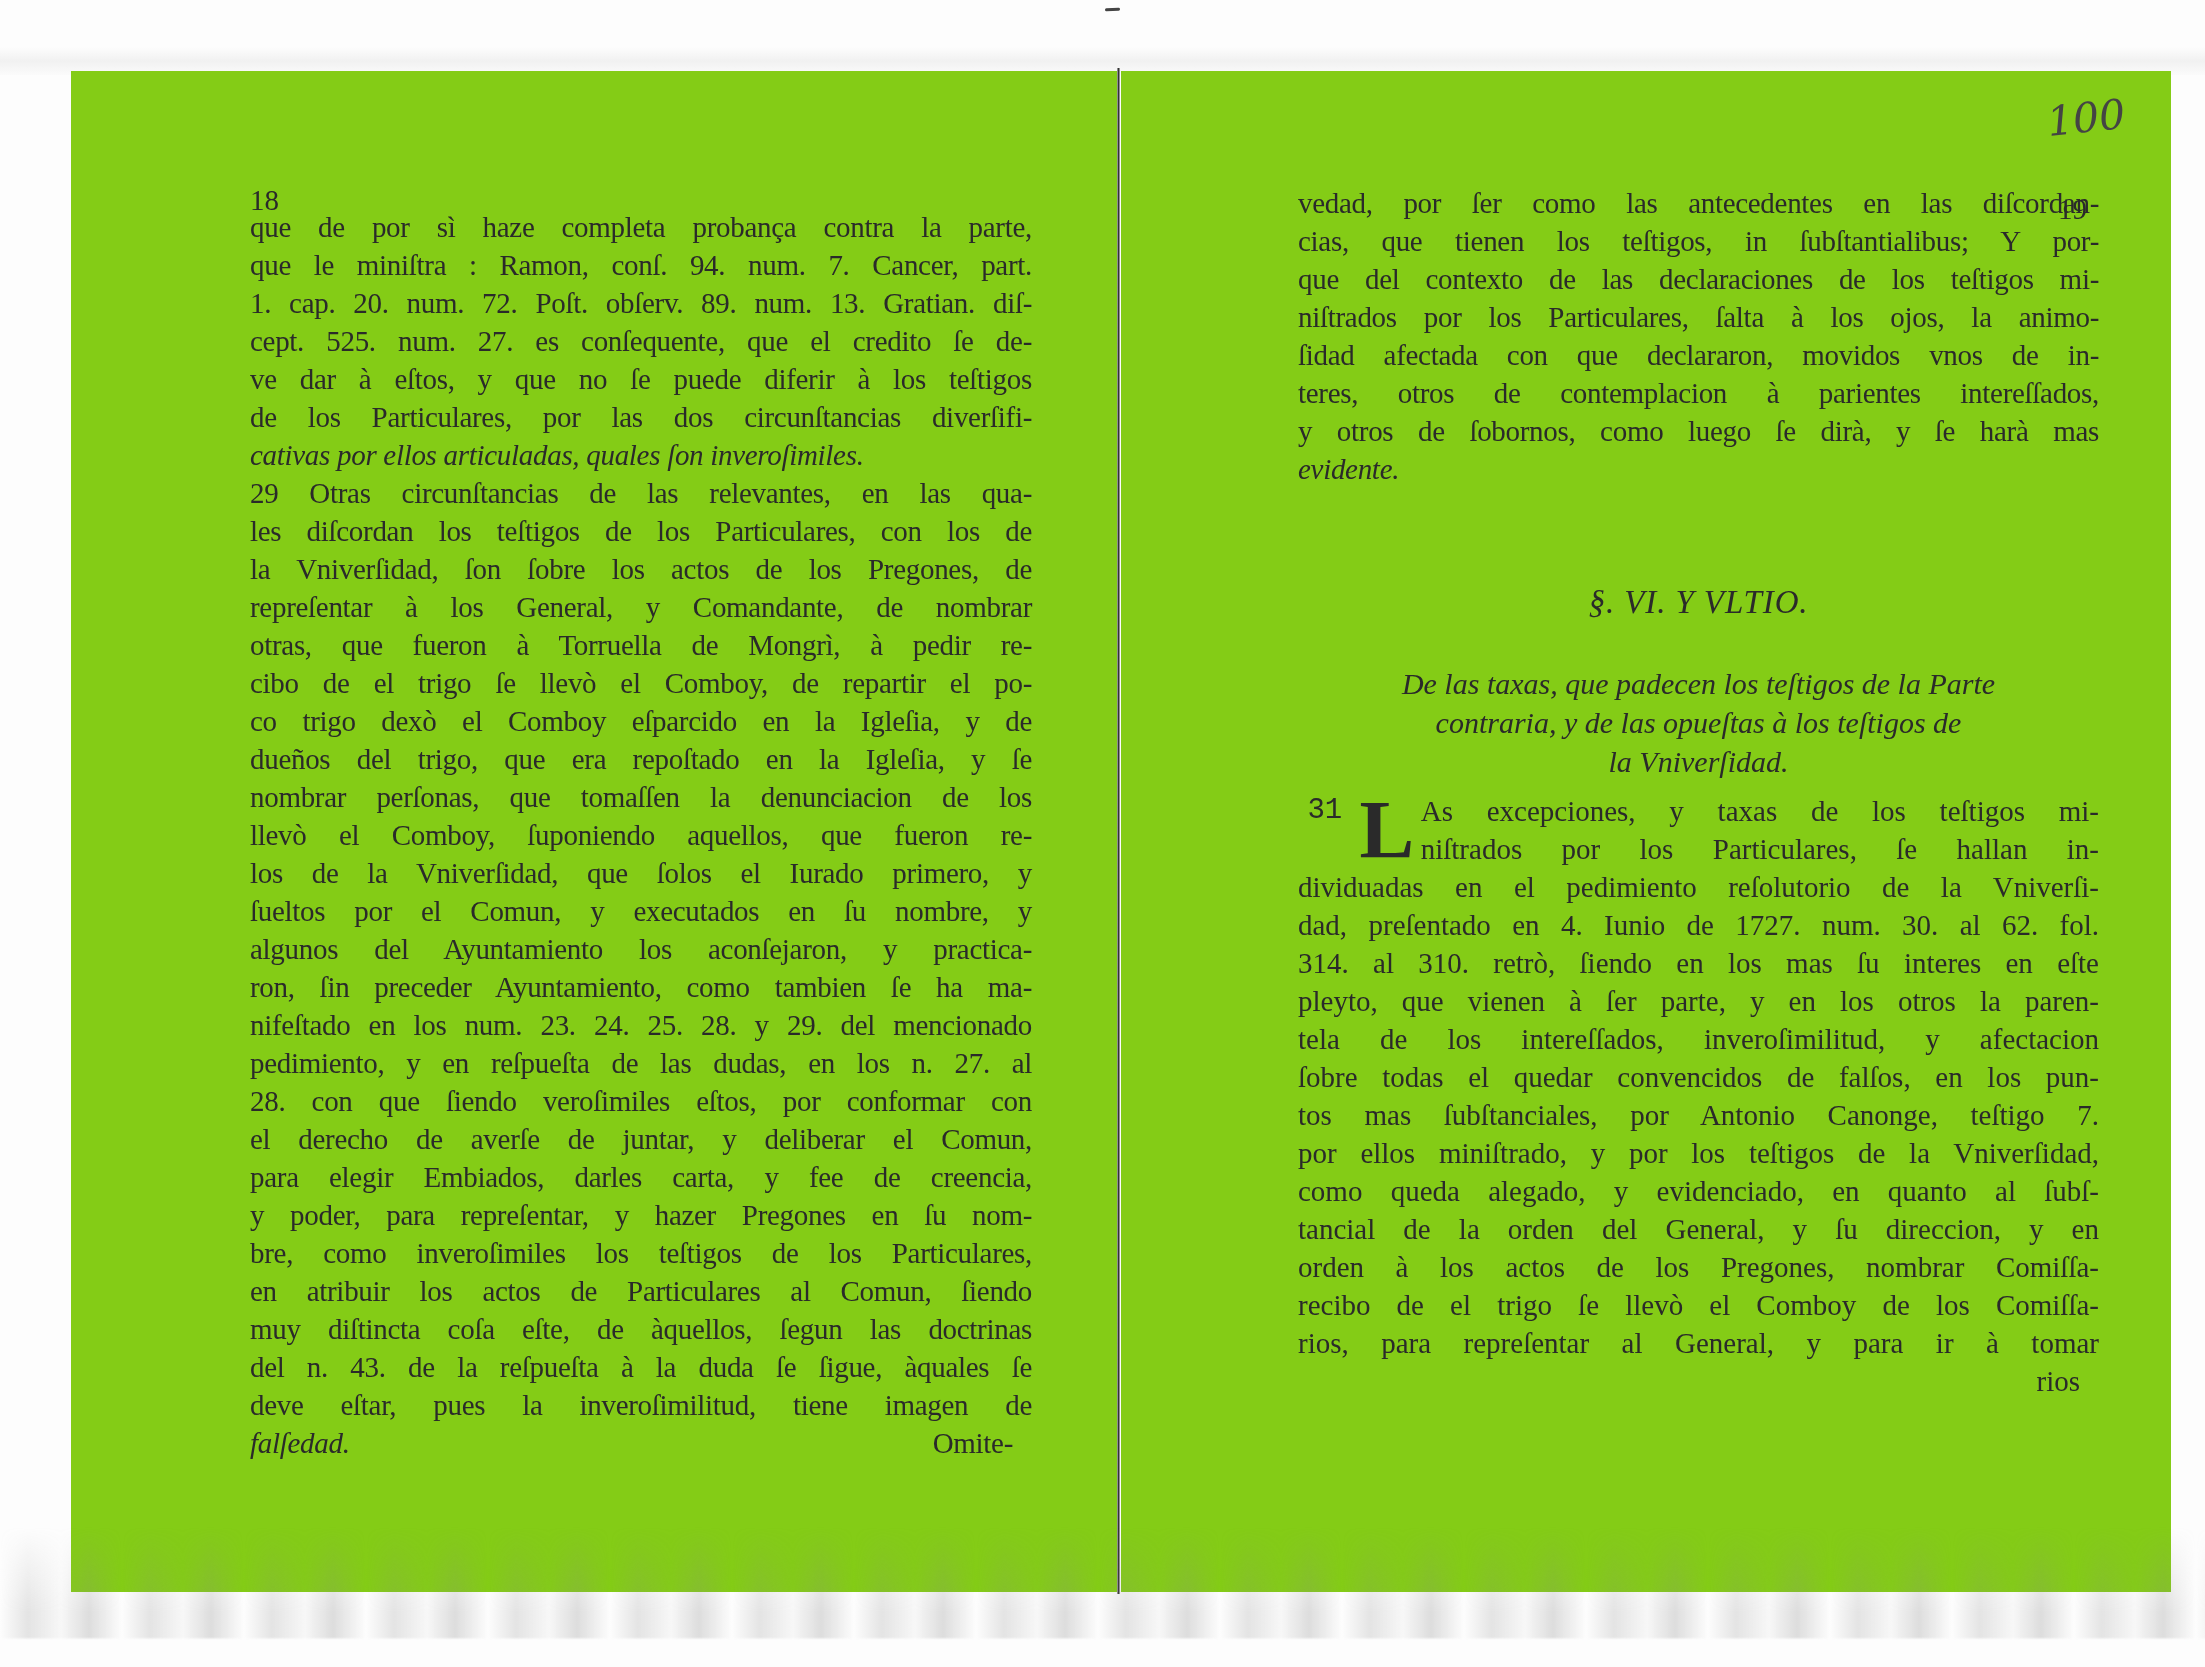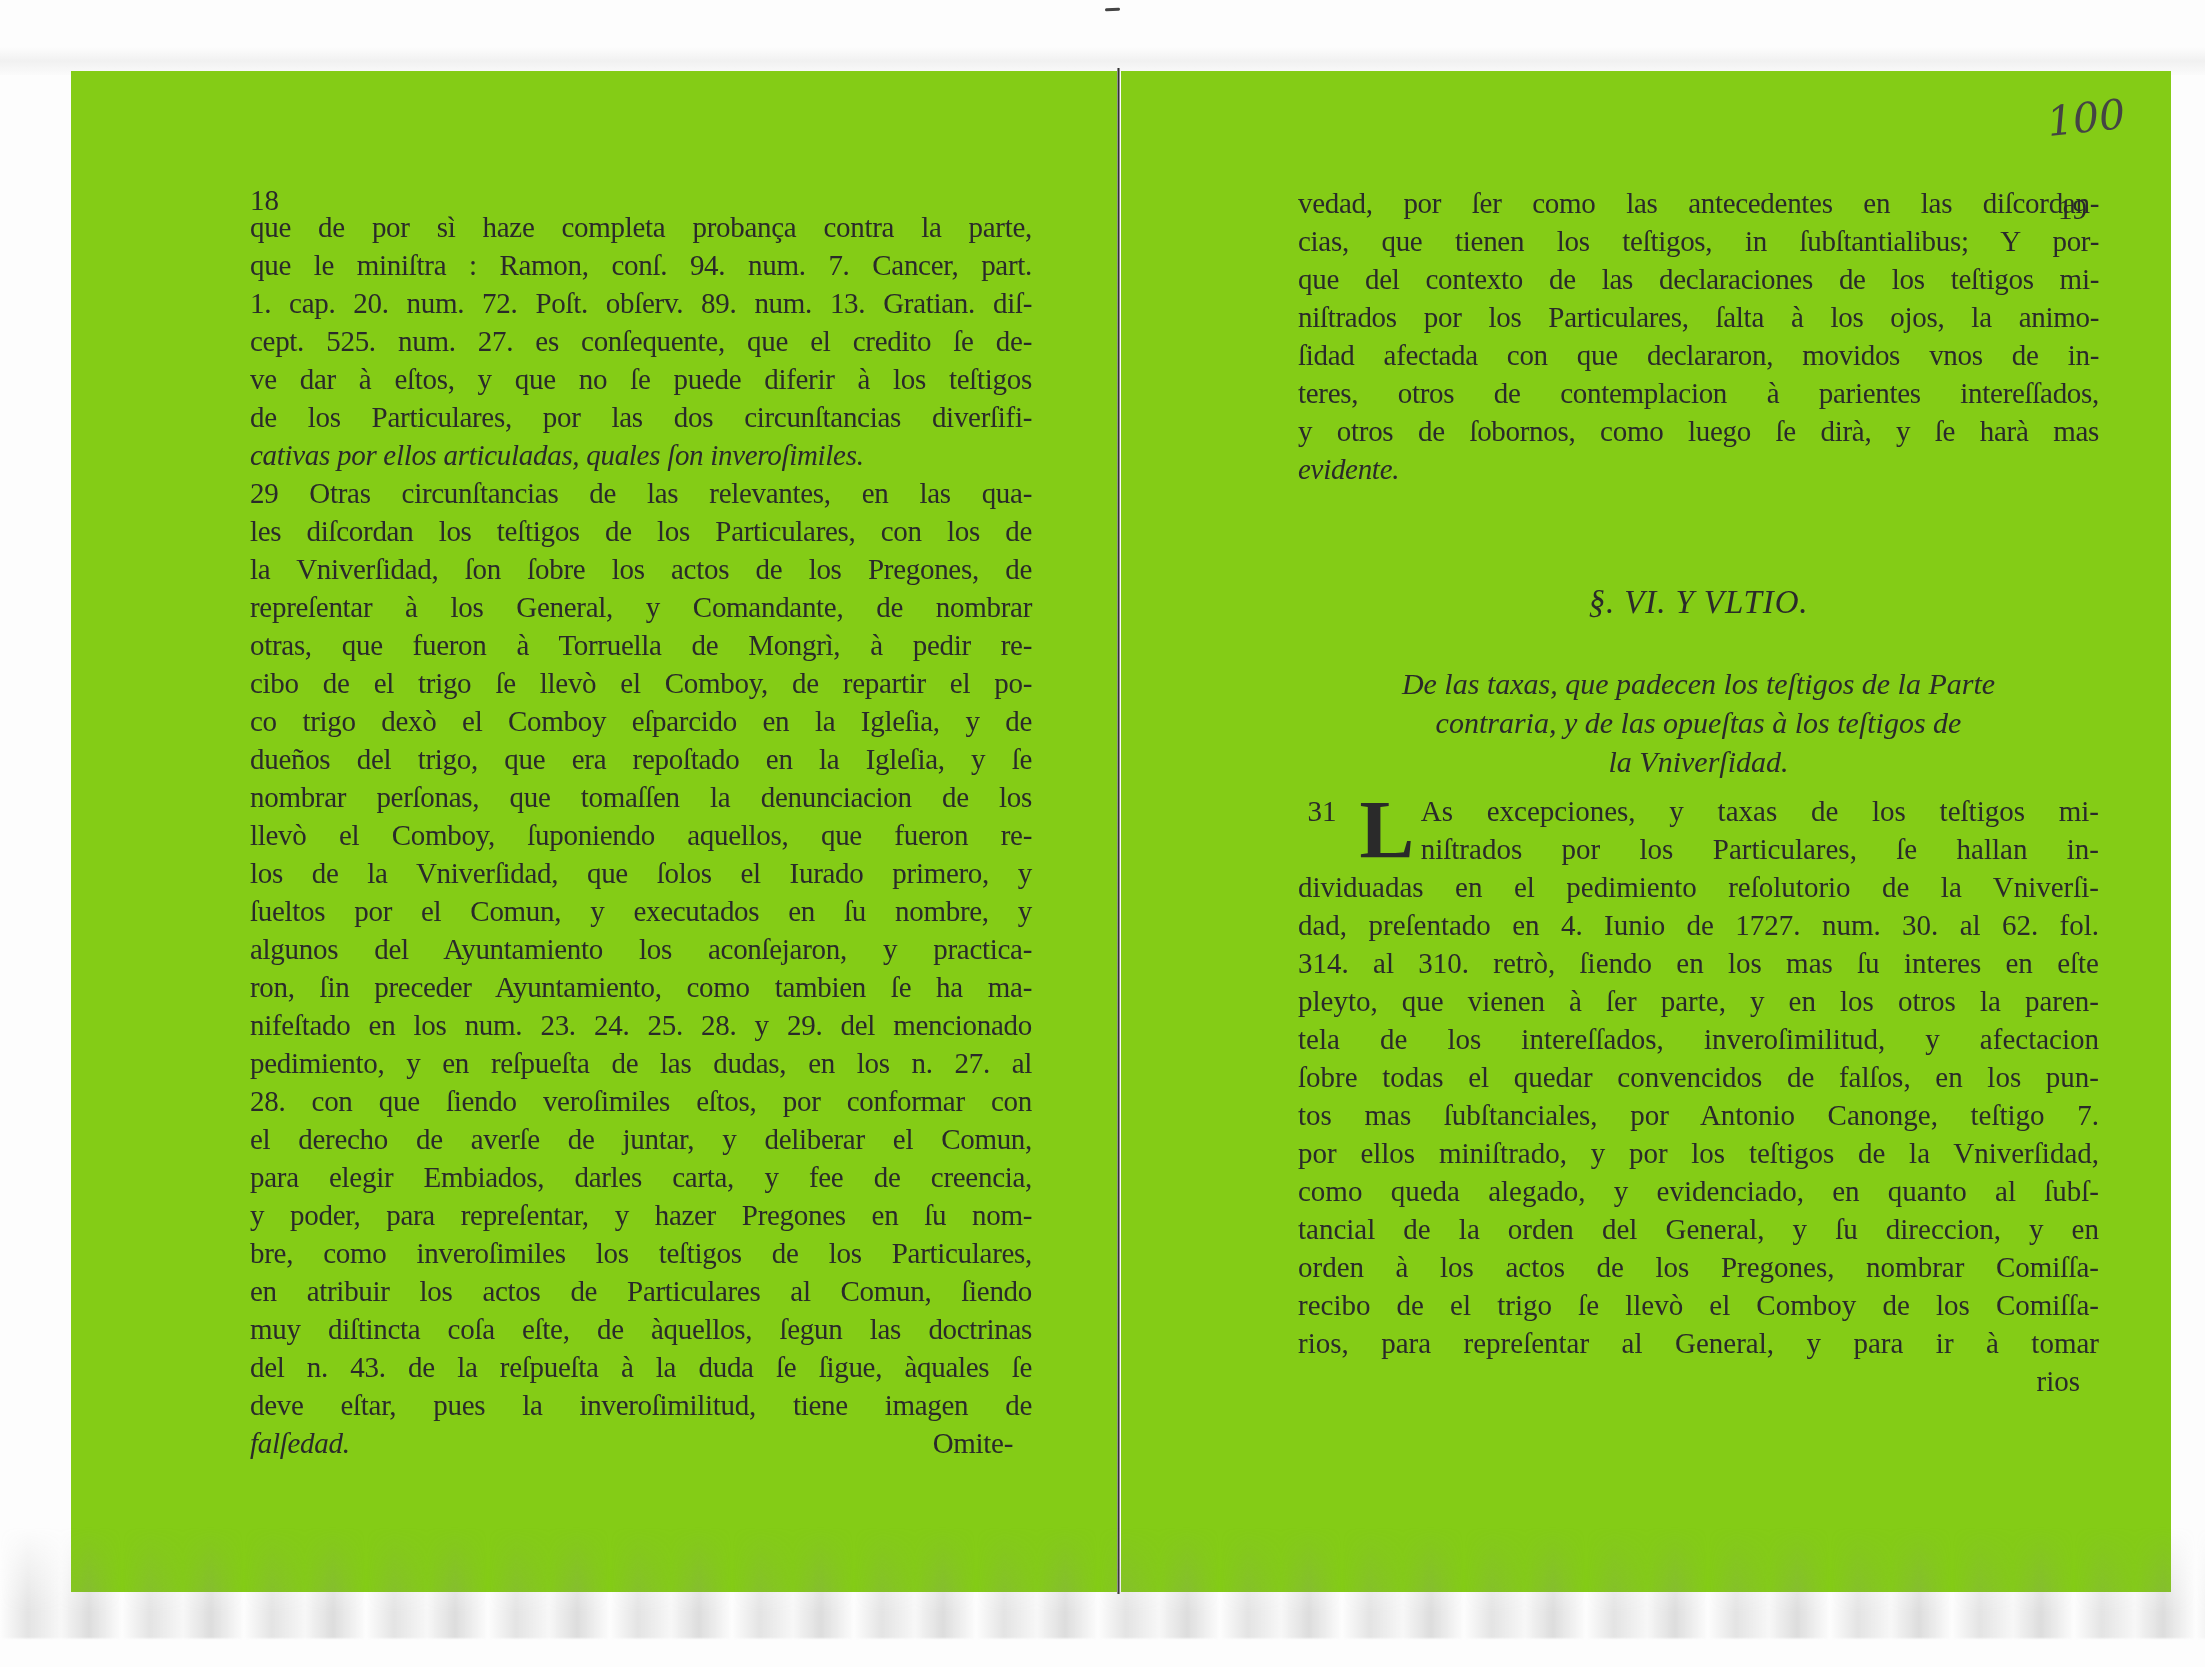--- a/index.html
+++ b/index.html
@@ -29,21 +29,21 @@
     .line.last { text-align-last:left;font-style:italic; }
     .pagenum { position:absolute; font-size:29px; }
     .left .pagenum { left:179px; top:113px; }
     .right .pagenum { left:937px; top:122px; }
     .catchword { display:block; text-align:right; padding-right:19px; }
     .section-head { position:absolute; left:177px; width:801px; text-align:center; }
     .section-title { top:513px; font-size:33px; letter-spacing:0.9px;font-style:italic; }
     .section-sub { top:593px; font-size:30px; font-style:italic; line-height:39px; }
     .dropcap-wrap { position:absolute; left:177px; top:721px; width:801px; font-size:29px; line-height:38px; }
     .dropcap { float:left; font-size:82px; line-height:71px; font-weight:bold; margin:1.9px 6.6px 0 0; }
-    .para31-num { float:left; width:52px; padding-left:9.4px; }
+    .para31-num { float:left; width:52px; padding-left:9.4px;font-family:Liberation Mono, monospace; }
     .handwritten { position:absolute; left:2047px; top:94px; font-size:41px; font-style:italic;
       font-family:"DejaVu Serif",serif; color:#444; transform:rotate(-6deg); }
   </style>
 </head>
 <body>
 
 <div class="spread">
   <div class="top-mark"></div>
   <div class="top-shadow"></div>
 

